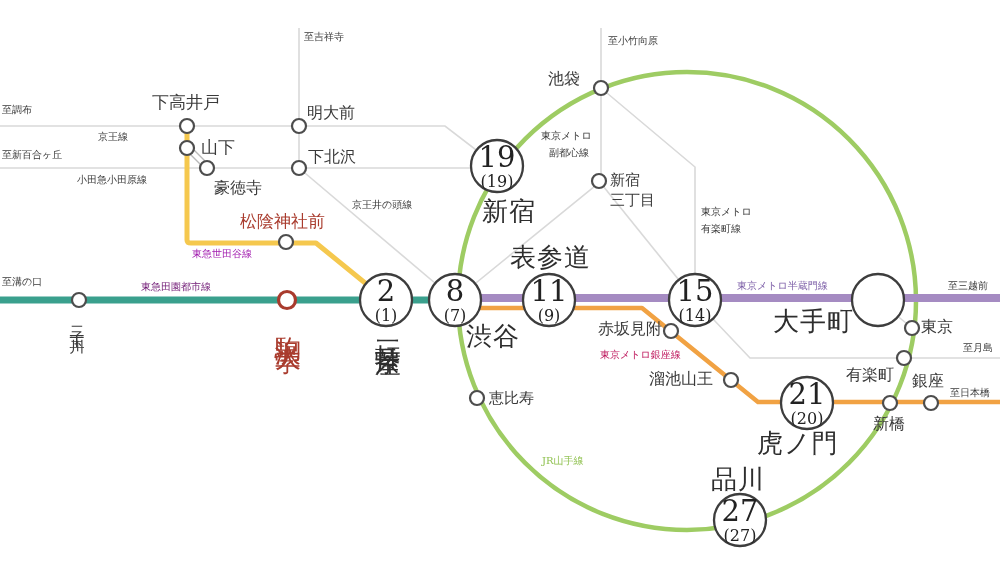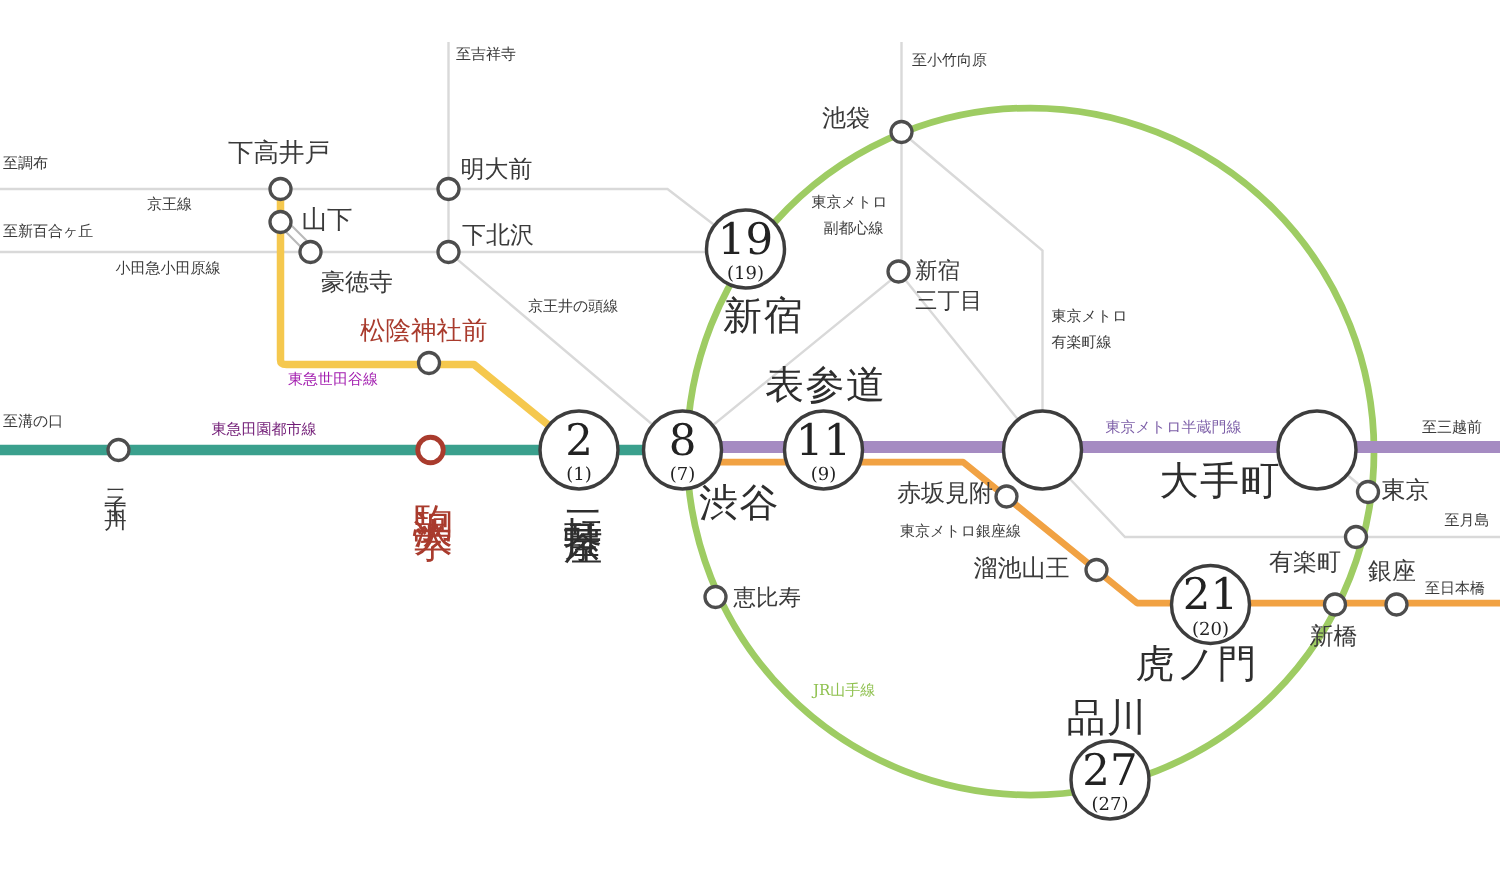--- a/index.html
+++ b/index.html
@@ -12,30 +12,30 @@
   .f13{font-size:10px;}
   .f14{font-size:10px;}
   .f15{font-size:15px;}
   .f16{font-size:16px;}
   .f17{font-size:17px;}
   .big{font-size:26px;letter-spacing:1px;color:#2e2e2e;}
   .vert{writing-mode:vertical-rl;letter-spacing:4px;}
   .red-t{color:#a93b2d;}
   .teal-t{color:#701a75;}
   .purple-t{color:#7d5fa8;text-align:center;}
-  .orange-t{color:#404040;}
+  .orange-t{color:#be185d;}
   .gold-t{color:#a21caf;}
   .green-t{color:#8fc14f;}
   .tc{
     position:absolute;width:54px;height:54px;transform:translate(-50%,-50%);
     display:flex;flex-direction:column;align-items:center;justify-content:center;
     color:#222;z-index:6;text-align:center;
   }
   .tc .n{font-size:29px;line-height:1;}
-  .tc .s{font-size:12px;line-height:1;margin-top:2px;}
+  .tc .s{font-size:16px;line-height:1;margin-top:2px;}
 </style>
 </head>
 <body>
 
 <div id="map">
 
   <svg id="rail-svg" width="1000" height="580" viewBox="0 0 1000 580">
 
     <path d="M0,126 H445 L497,166" fill="none" stroke="#d9d9d9" stroke-width="1.6"></path>
     <path d="M0,168 H497" fill="none" stroke="#d9d9d9" stroke-width="1.6"></path>
@@ -95,20 +95,24 @@
       <span class="s">(1)</span>
     </div>
   <div class="tc" style="left:455px;top:300px">
       <span class="n">8</span>
       <span class="s">(7)</span>
     </div>
   <div class="tc" style="left:549px;top:300px">
       <span class="n">11</span>
       <span class="s">(9)</span>
     </div>
+  <div class="tc" style="left:695px;top:300px">
+      <span class="n">15</span>
+      <span class="s">(14)</span>
+    </div>
   <div class="tc" style="left:807px;top:403px">
       <span class="n">21</span>
       <span class="s">(20)</span>
     </div>
   <div class="tc" style="left:740px;top:520px">
       <span class="n">27</span>
       <span class="s">(27)</span>
     </div>
 
   <div class="lbl f13" style="left:2px;top:104px">至調布</div>

